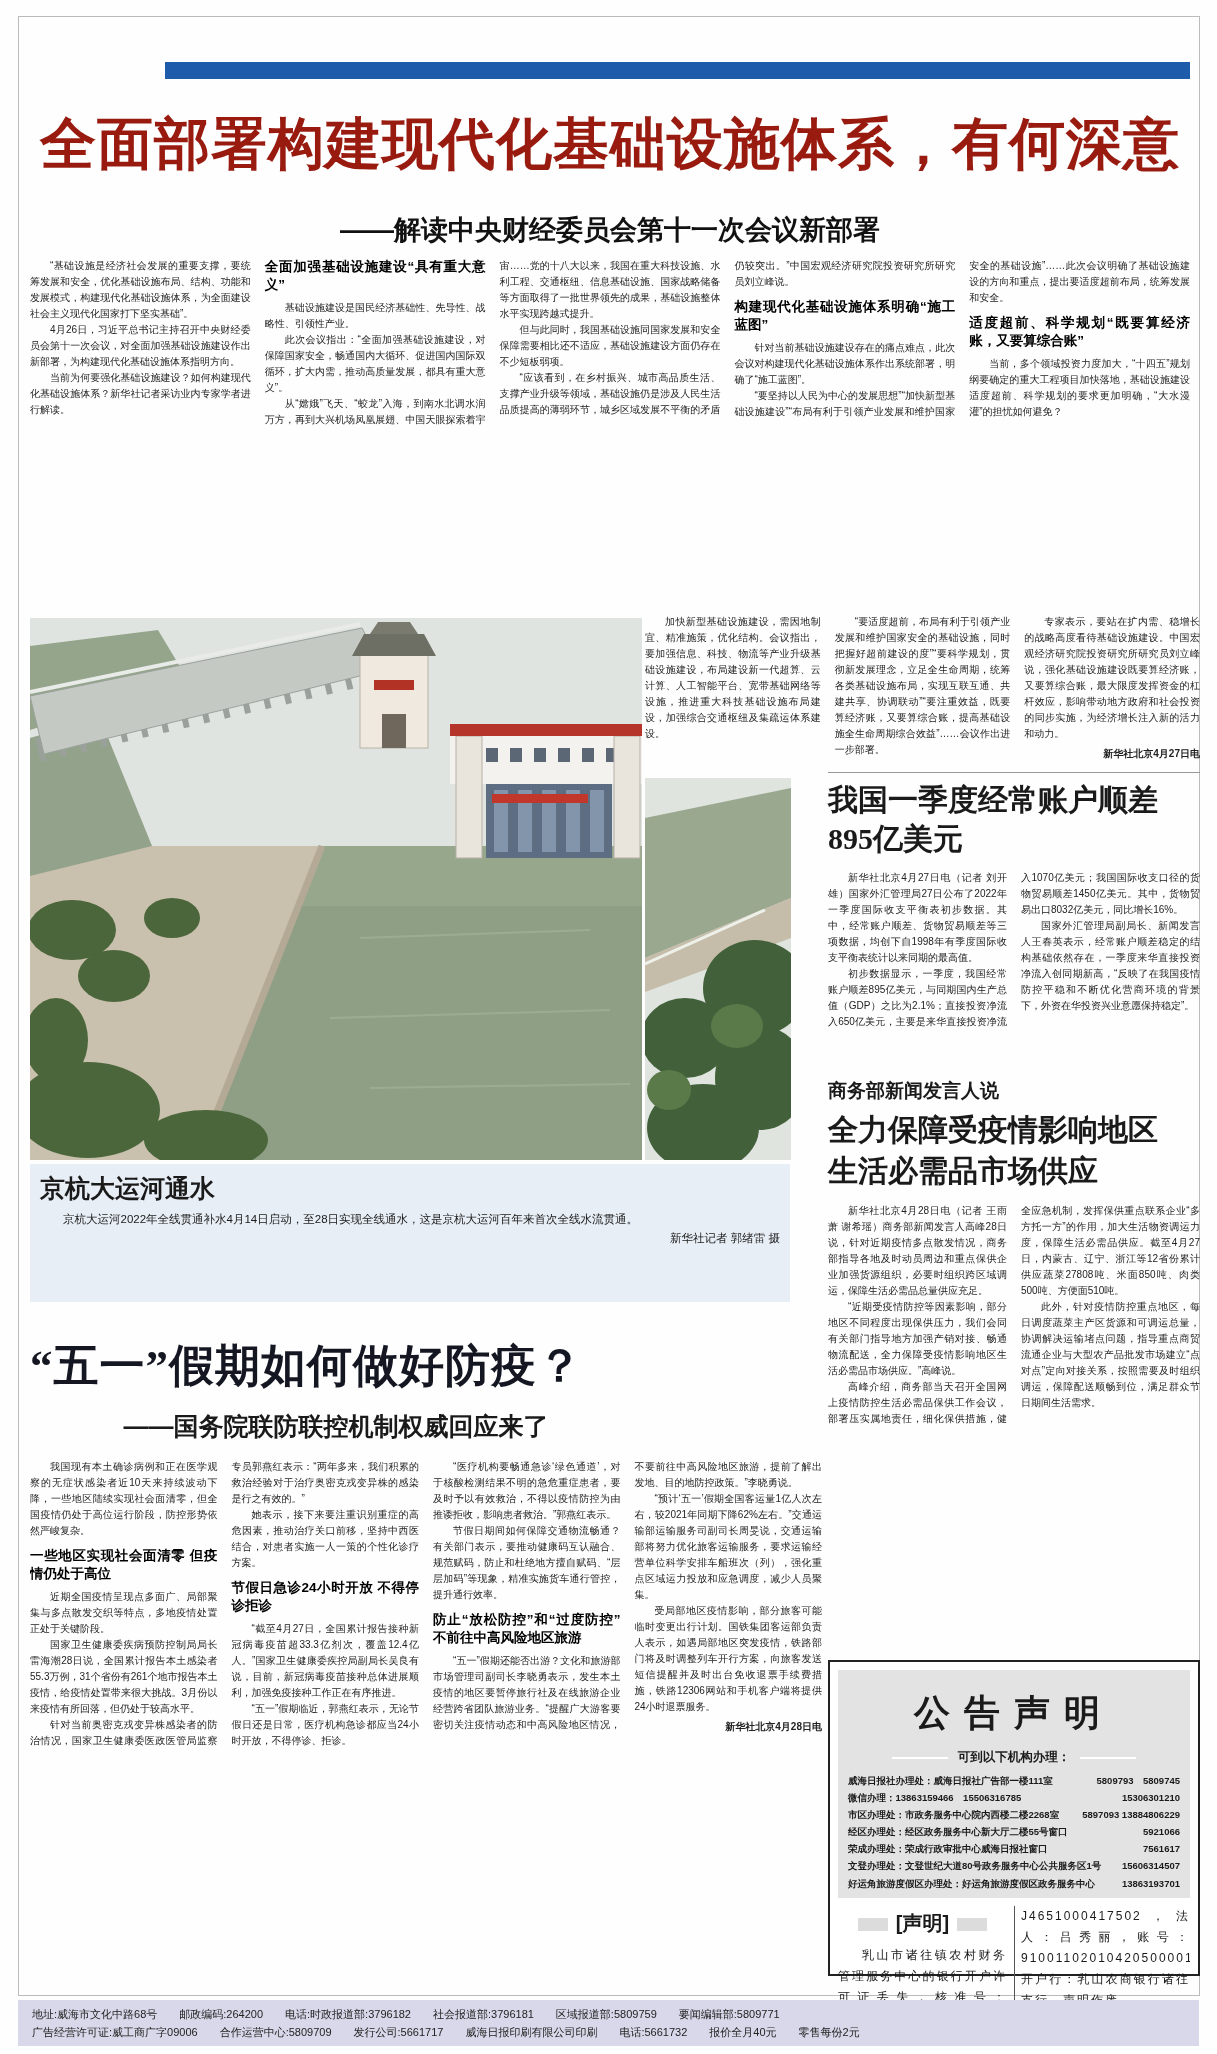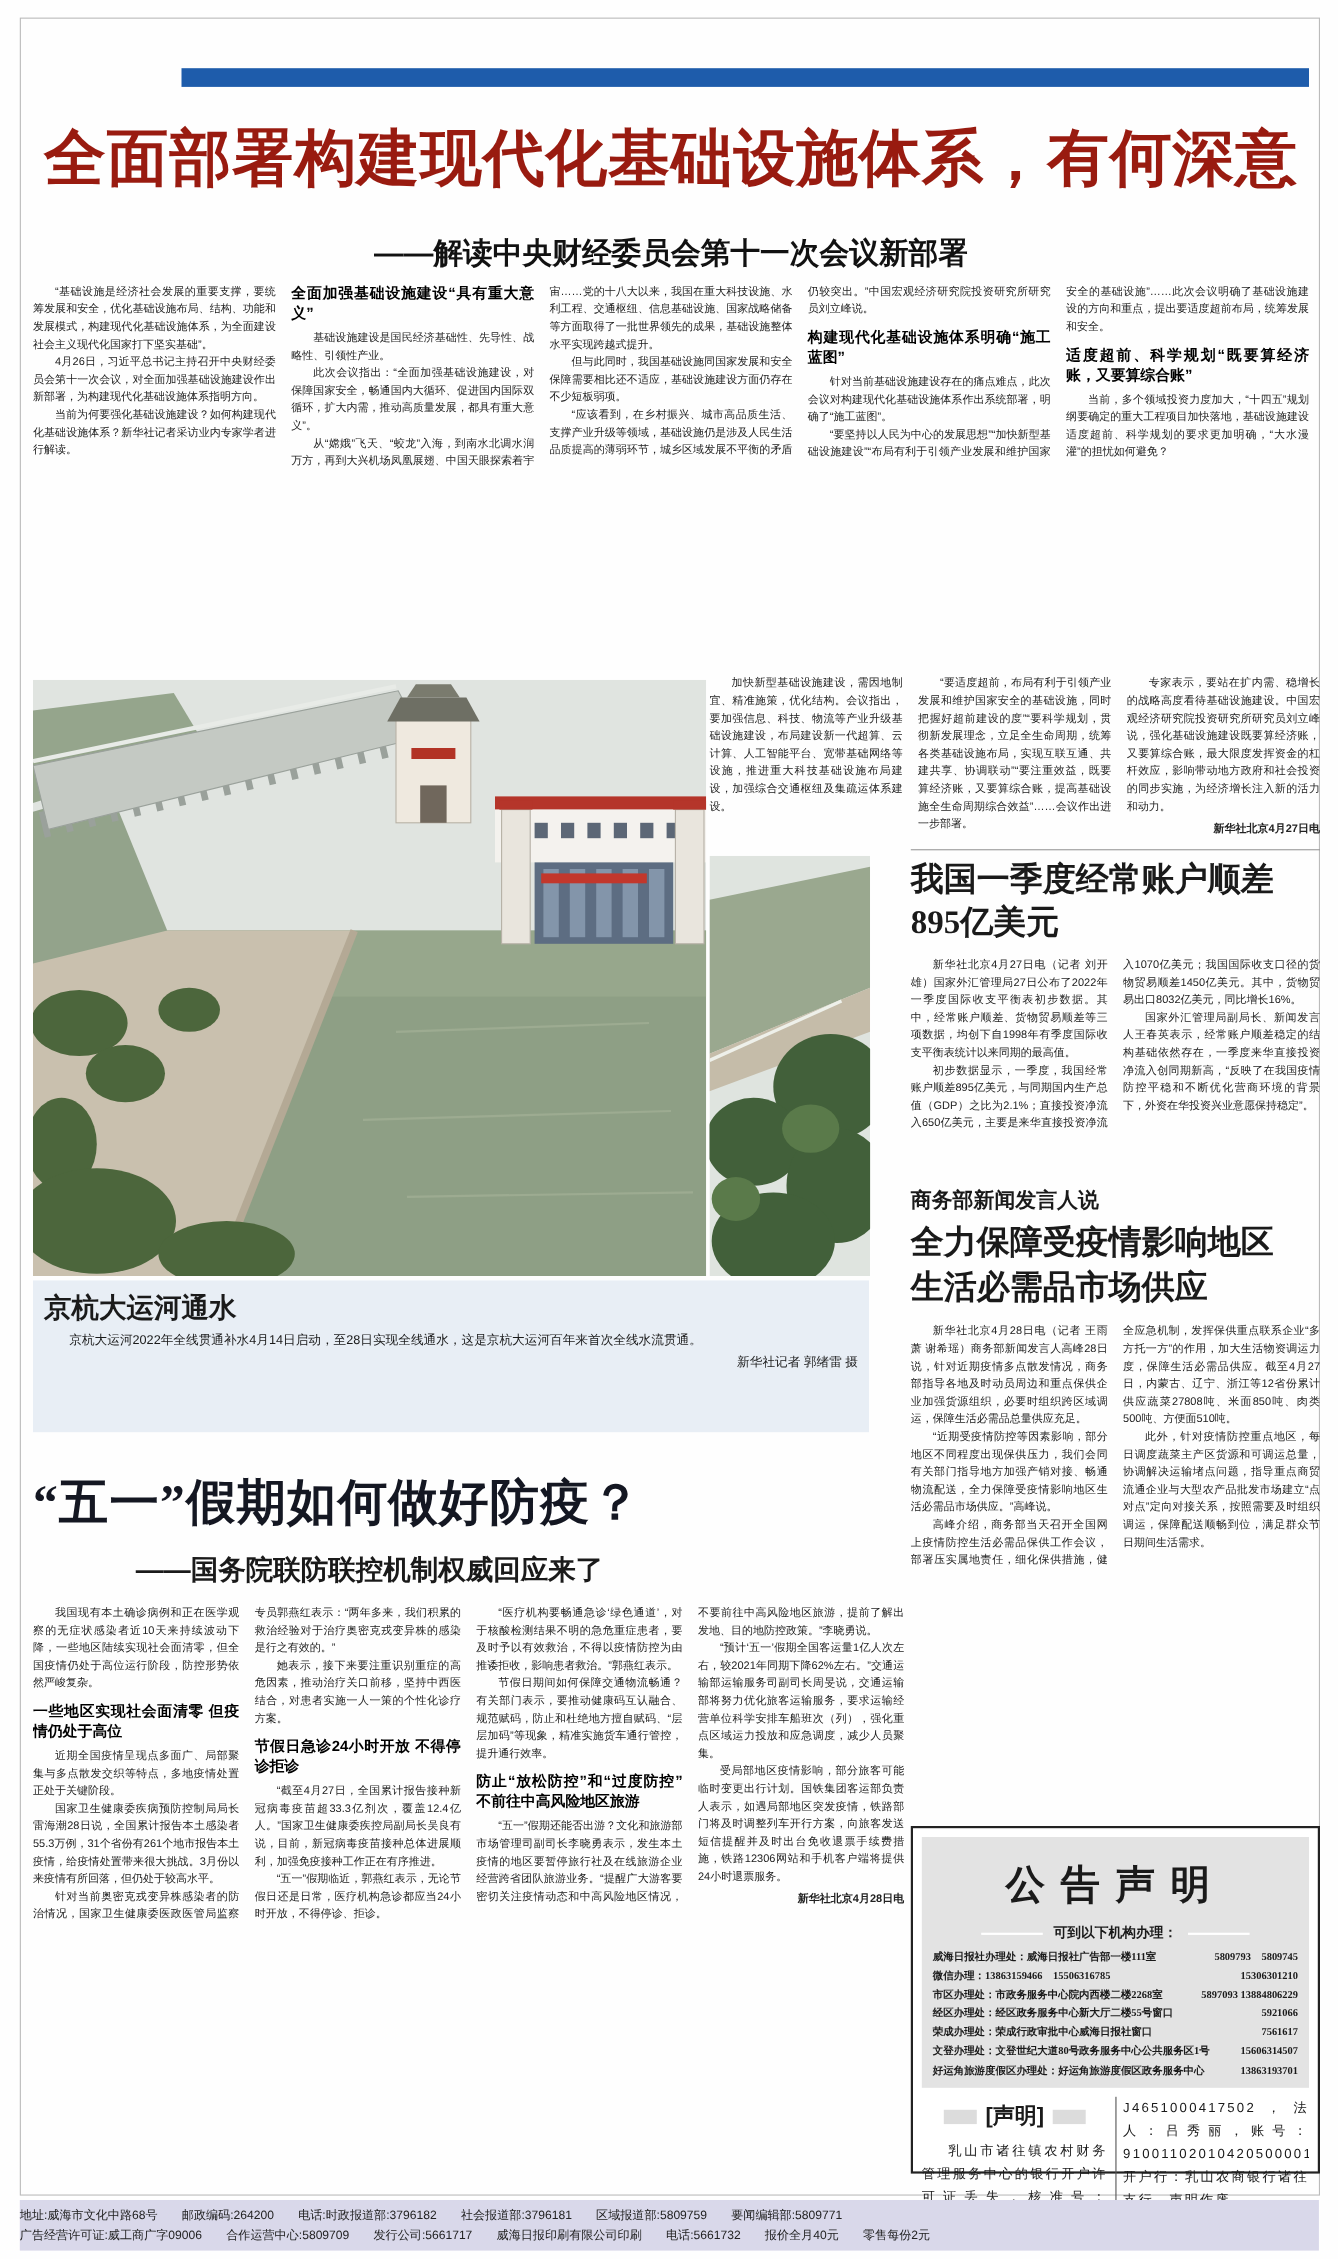--- a/index.html
+++ b/index.html
@@ -61,31 +61,31 @@
   .holbody{margin-top:16px;width:792px;height:552px;column-count:4;column-gap:14px;overflow:hidden;}
   
   .ann{position:absolute;left:828px;top:1660px;width:372px;height:316px;
        border:2px solid #222;background:#fff;padding:8px;box-sizing:border-box;}
   .ann-panel{background:#e3e3e3;padding:8px 10px 6px;}
   .ann-title{text-align:center;font-size:36px;font-weight:900;letter-spacing:14px;
              margin:11px;font-family:"Liberation Serif",serif;}
   .ann-sub{text-align:center;font-size:12.5px;font-weight:700;margin:2px 0 6px;
            display:flex;align-items:center;justify-content:center;gap:10px;}
   .ann-sub::before,.ann-sub::after{content:"";display:inline-block;width:56px;height:2px;background:#fff;}
-  .ann-rows{font-size:9.5px;font-family:Liberation Serif, serif;}
+  .ann-rows{font-size:9.5px;}
   .ann-row{display:flex;justify-content:space-between;line-height:1.8;}
   .ann-label{font-weight:700;white-space:nowrap;}
   .ann-phones{white-space:nowrap;font-weight:700;}
   .stmt{margin-top:8px;column-count:2;column-gap:14px;column-rule:1px solid #555;height:108px;overflow:hidden;}
   .stmt-tag{text-align:center;font-size:20px;font-weight:700;margin:4px 0 8px;}
   .stmt-tag .blk{display:inline-block;width:30px;height:13px;background:#dcdcdc;margin:0 8px;vertical-align:middle;}
   .stmt-text{margin:0;font-size:12px;line-height:1.75;letter-spacing:2px;text-align:justify;text-indent:2em;}
   
   .footer{position:absolute;left:18px;top:2000px;width:1181px;height:46px;background:#d9d8ea;
-          font-size:11px;color:#222;padding:6px 0;box-sizing:border-box;}
+          font-size:11px;color:#222;padding:6px 14px;box-sizing:border-box;}
   .footer p{margin:0;line-height:1.6;white-space:nowrap;}
 </style>
 </head>
 <body>
 
 <div class="page">
   <div class="frame"></div>
 
   <div class="bluebar"></div>
 

